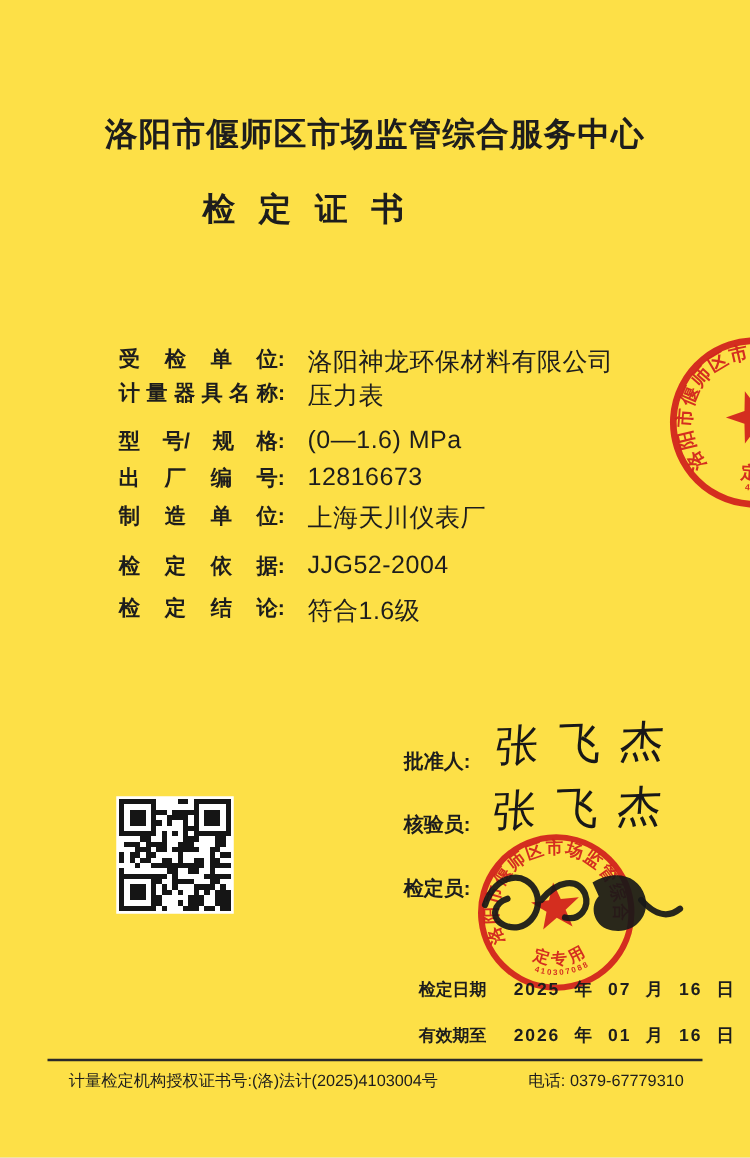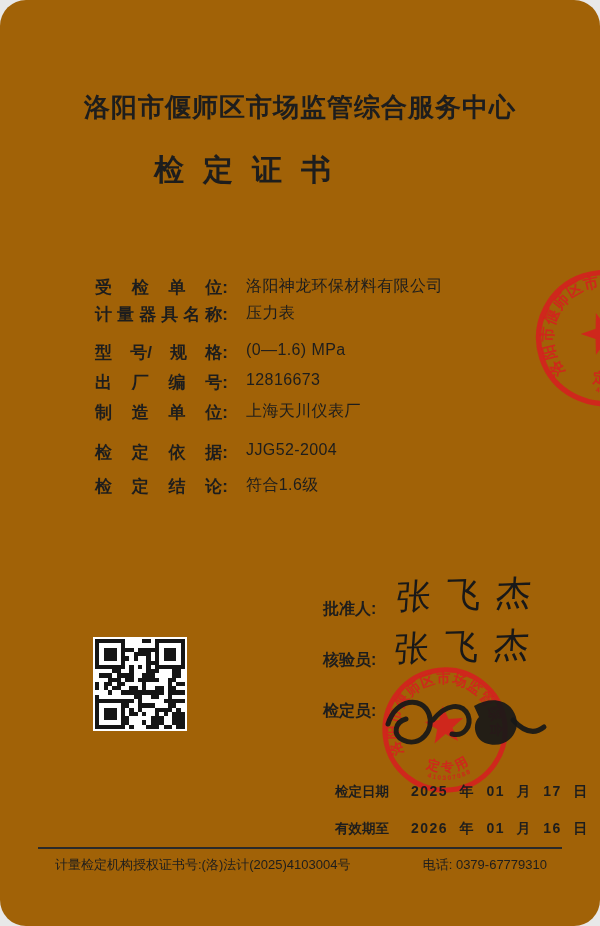--- a/index.html
+++ b/index.html
@@ -1,29 +1,28 @@
 <!DOCTYPE html>
 <html><head>
 <meta charset="utf-8">
 <style>
   html,body{margin:0;padding:0;background:#e8e8e8;}
   .page{
     position:relative;width:600px;height:926px;margin:0 auto;
-    background:#a16207;overflow:hidden;color:#1d1d1d;
+    background:#fde047;overflow:hidden;color:#1d1d1d;
     font-family:"Liberation Sans","DejaVu Sans",sans-serif;
-    border-radius:26px;
   }
   .abs{position:absolute;}
   .org-title{top:90px;left:0;width:600px;text-align:center;font-size:26px;font-weight:800;letter-spacing:1px;}
-  .doc-title{top:150px;left:0;width:499px;text-align:center;font-size:30px;font-weight:800;letter-spacing:19px;padding-left:5px;box-sizing:border-box;}
+  .doc-title{top:150px;left:0;width:499px;text-align:center;font-size:26px;font-weight:800;letter-spacing:19px;padding-left:5px;box-sizing:border-box;}
   .cert-row{top:214px;left:171px;font-size:13.5px;font-weight:700;}
   .cert-row .cert-value{margin-left:26px;font-weight:600;letter-spacing:.3px;}
   .field-row{left:95px;display:flex;align-items:flex-start;}
   .field-label{width:133px;display:flex;justify-content:space-between;font-size:17px;font-weight:700;flex:none;}
-  .field-value{margin-left:18px;font-size:16px;font-weight:500;letter-spacing:.4px;white-space:nowrap;}
+  .field-value{margin-left:18px;font-size:20px;font-weight:500;letter-spacing:.4px;white-space:nowrap;}
   [data-spread]{display:flex;justify-content:space-between;}
   .sig-label{left:323px;font-size:16px;font-weight:700;}
   .sig-name{
     font-size:35px;font-weight:400;letter-spacing:15px;color:#181818;
     transform:rotate(-2deg) skewX(-6deg);transform-origin:left center;white-space:nowrap;
   }
   .date-row{left:335px;font-size:13.5px;font-weight:700;white-space:nowrap;}
   .date-row .date-value{margin-left:22px;font-size:14px;letter-spacing:1.5px;word-spacing:6px;}
   .footer-rule{top:847px;left:38px;width:524px;border-top:2px solid #2a2a2a;}
   .footer-line{left:55px;width:492px;display:flex;justify-content:space-between;font-size:13px;font-weight:400;white-space:nowrap;}
@@ -395,21 +394,21 @@
   <svg class="abs scrawl-svg" viewBox="0 0 172 78">
     <g fill="none" stroke="#181818" stroke-width="5" stroke-linecap="round" opacity="0.93">
       <path d="M10,36 C18,10 44,8 51,26 C57,42 42,60 25,52 C14,47 17,34 28,31"></path>
       <path d="M55,32 C68,16 84,14 90,27 C94,38 86,49 74,46"></path>
       <path d="M135,32 C146,44 156,47 166,39"></path>
     </g>
     <path d="M96,18 C114,7 133,12 138,29 C143,47 126,62 107,55 C96,50 94,36 101,29 Z" fill="#181818" opacity="0.92"></path>
   </svg>
 
   <div class="abs date-row" style="top:783px">
-    <span class="date-label">检定日期</span><span class="date-value">2025 年 01 月 17 日</span>
+    <span class="date-label">检定日期</span><span class="date-value">2025 年 07 月 16 日</span>
   </div>
   <div class="abs date-row" style="top:820px">
     <span class="date-label">有效期至</span><span class="date-value">2026 年 01 月 16 日</span>
   </div>
 
   <div class="abs footer-rule"></div>
   <div class="abs footer-line" style="top:856px">
     <span>计量检定机构授权证书号:(洛)法计(2025)4103004号</span>
     <span>电话: 0379-67779310</span>
   </div>

